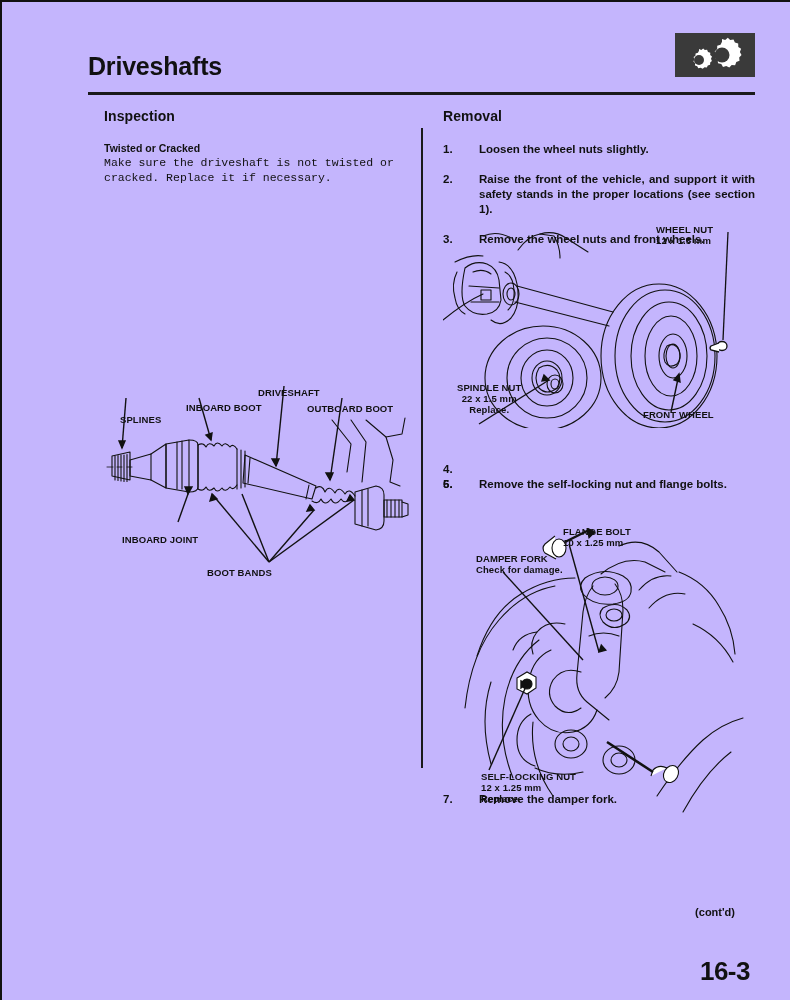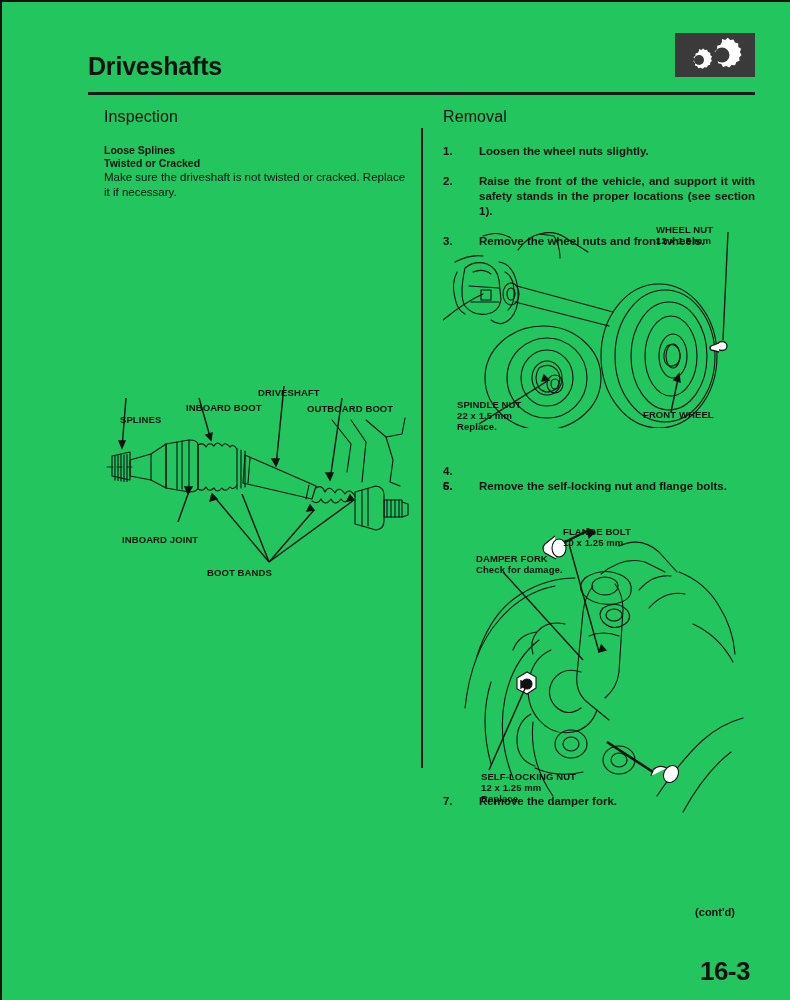--- a/index.html
+++ b/index.html
@@ -6,21 +6,21 @@
   body{
     width:790px;height:1000px;
     font-family:"Liberation Sans", sans-serif;
     color:#111;
     position:relative;
     overflow:hidden;
   }
   .page{
     position:absolute;
     left:0;top:0;width:790px;height:1000px;
-    background:#22c55e;
+    background:#c4b5fd;
     box-sizing:border-box;
   }
   
   .edge-top{position:absolute;left:0;top:0;width:790px;height:2px;background:#111;}
   .edge-left{position:absolute;left:0;top:0;width:2px;height:1000px;background:#111;}
 
   
   .hdr-title{
     position:absolute;left:88px;top:52px;
     font-size:25px;font-weight:bold;letter-spacing:-0.2px;
@@ -36,30 +36,30 @@
   .col-rule{
     position:absolute;left:421px;top:128px;width:2px;height:640px;background:#1a1a1a;
   }
 
   
   .col{position:absolute;}
   .col-left{left:104px;top:108px;width:305px;}
   .col-right{left:443px;top:108px;width:312px;}
 
   .sec-h{
-    font-size:16px;font-weight:normal;margin:0 0 18px 0;letter-spacing:0.1px;
+    font-size:14px;font-weight:bold;margin:0 0 18px 0;letter-spacing:0.1px;
   }
   .sub-h{
     font-size:10.5px;font-weight:bold;margin:0 0 1px 0;
   }
   .body-t{
     font-size:11.5px;line-height:15px;margin:0 0 17px 0;
     text-align:justify;
   }
-  .body-t.nj{text-align:left;}
+  .body-t.nj{text-align:left;font-family:Liberation Mono, monospace;}
 
   
   .step{position:relative;margin:0 0 15px 0;padding-left:36px;
         font-size:11.5px;line-height:15px;text-align:justify;font-weight:bold;}
   .step .n{position:absolute;left:0;top:0;font-weight:bold;}
   .step.nj{text-align:left;}
 
   
   .fig{position:absolute;}
   .fig svg{display:block;}
@@ -109,21 +109,20 @@
   </div>
 
   <div class="hdr-rule"></div>
   <div class="col-rule"></div>
 
   <div class="col col-left">
     <div class="sec-h">Inspection</div>
 
 
     <div>
-      <div class="sub-h">Loose Splines</div>
     </div>
 
     <div>
       <div class="sub-h">Twisted or Cracked</div>
       <p class="body-t nj">Make sure the driveshaft is not twisted or cracked. Replace it if necessary.</p>
     </div>
   </div>
 
   <div class="fig" id="fig-driveshaft">
     <svg width="310" height="210" viewBox="0 0 310 210">
@@ -300,21 +299,21 @@
         <path d="M228 184 L236 146" fill="none"></path>
         <path d="M236 146 l-5 6 l6 2z"></path>
       </g>
     </svg>
 
     <div class="lbl" style="left:213px;top:-4px;">
       <span>WHEEL NUT</span><br>
       <span>12 x 1.5 mm</span>
     </div>
 
-    <div class="lbl" style="left:14px;top:171px;">
+    <div class="lbl" style="left:14px;top:154px;text-align:center;">
       <span>SPINDLE NUT</span><br>
       <span>22 x 1.5 mm</span><br>
       <span class="plain">Replace.</span>
     </div>
 
     <div class="lbl" style="left:200px;top:181px;">FRONT WHEEL</div>
   </div>
 
   <div class="fig" id="fig-damper">
     <svg width="312" height="285" viewBox="0 0 312 285">

